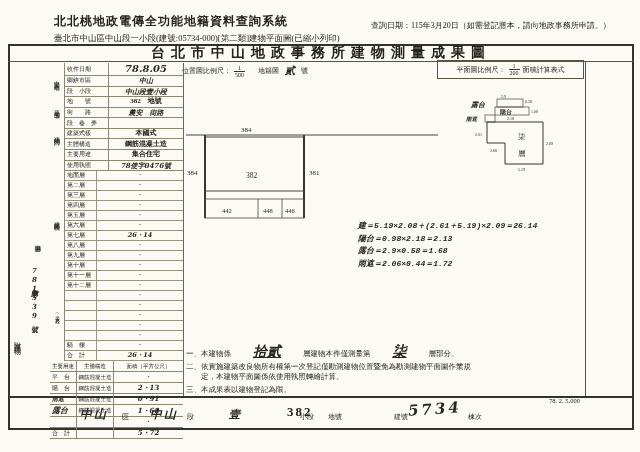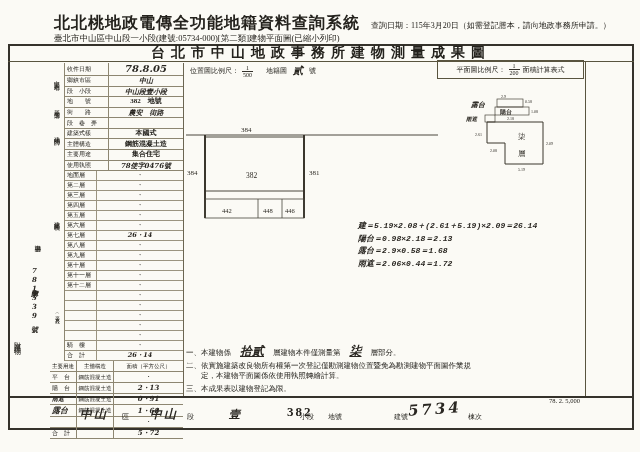--- a/index.html
+++ b/index.html
@@ -3,31 +3,31 @@
 <meta charset="utf-8">
 <style>
   *{box-sizing:border-box;margin:0;padding:0;}
   html,body{background:#e8e6e0;}
   body{width:640px;height:452px;position:relative;overflow:hidden;
        font-family:"Liberation Serif","DejaVu Serif",serif;color:#24221d;background:#fbfaf5;}
   .abs{position:absolute;}
   .vt{writing-mode:vertical-rl;text-orientation:upright;}
   .hw{font-family:"DejaVu Serif",serif;font-style:italic;font-weight:700;color:#2a2722;}
   
-  .systitle{left:54px;top:13px;font-size:16px;font-weight:700;letter-spacing:1px;}
+  .systitle{left:54px;top:13px;font-size:12px;font-weight:700;letter-spacing:1px;}
   .qdate{left:371px;top:20px;font-size:8px;}
   .subtitle{left:54px;top:33px;font-size:8.5px;}
   
   .main-box{left:8px;top:44px;width:626px;height:386px;border:2px solid #35322b;}
   .doc-title{left:8px;top:44px;width:626px;height:18px;line-height:18px;text-align:center;
              font-size:14px;font-weight:700;letter-spacing:6px;border-bottom:1px solid #59543f;}
   .vline{left:585px;top:62px;height:334px;border-left:1px solid #59543f;}
   .botrule{left:8px;top:396px;width:626px;border-top:2px solid #35322b;}
   
-  .locscale{left:190px;top:64px;display:flex;align-items:center;font-size:7px;}
+  .locscale{left:182px;top:64px;display:flex;align-items:center;font-size:7px;}
   .planscale{left:437px;top:60px;width:147px;height:19px;border:1px solid #59543f;
              display:flex;align-items:center;justify-content:center;font-size:7px;}
   .frac{display:inline-block;text-align:center;font-size:6px;margin:0 3px;vertical-align:middle;}
   .frac .num{display:block;border-bottom:1px solid #35322b;padding:0 4px;}
   .frac .den{display:block;}
   .cada{margin-left:10px;}
   .cadaval{font-size:10px;margin:0 6px;}
   
   .form{left:50px;top:63px;width:134px;height:333px;display:flex;flex-direction:column;
         border-right:1px solid #6b6552;}
@@ -56,21 +56,21 @@
   
   .receipt-label{left:33px;top:240px;height:24px;font-size:6.5px;}
   .receipt-no{left:29px;top:266px;height:70px;font-size:7px;}
   .annex-label{left:12px;top:336px;height:60px;font-size:7px;letter-spacing:2px;}
   
   .calcs{left:358px;top:220px;font-size:8px;line-height:12.5px;font-family:Liberation Mono, monospace;}
   .calcs div{white-space:nowrap;}
   
   .notes{left:186px;top:346px;width:296px;font-size:7.5px;line-height:10.5px;}
   .notes .n{padding-left:15px;text-indent:-15px;margin-bottom:2px;}
-  .blank{margin:0 9px;font-size:12px;text-decoration:underline;}
+  .blank{margin:0 22px;font-size:14px;text-decoration:underline;}
   
   .bb{font-size:7px;}
   .bbhw{font-size:12px;letter-spacing:2px;}
   .b382{font-size:13px;font-weight:700;letter-spacing:2px;}
   .b5734{font-size:15px;letter-spacing:3px;transform:rotate(-4deg);}
   .pcode{font-size:6.5px;}
   svg text{font-family:"Liberation Serif","DejaVu Serif",serif;fill:#2e2b25;}
 </style>
 </head>
 <body>

